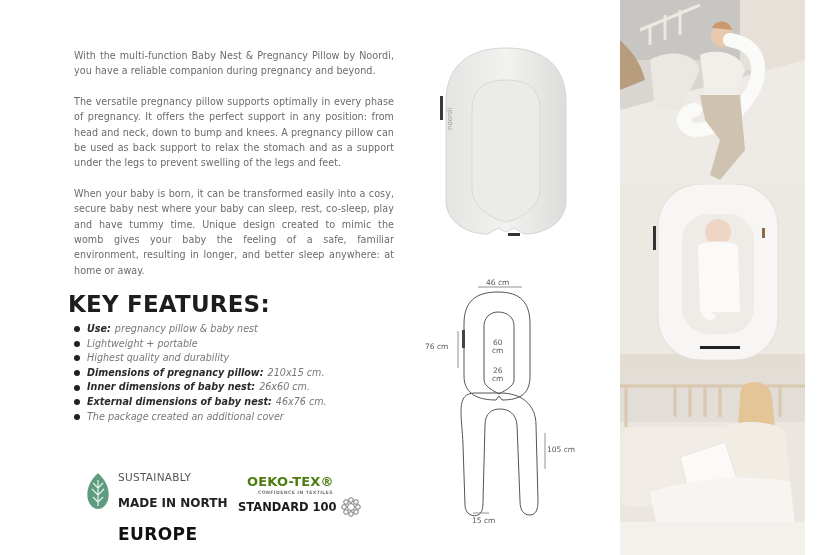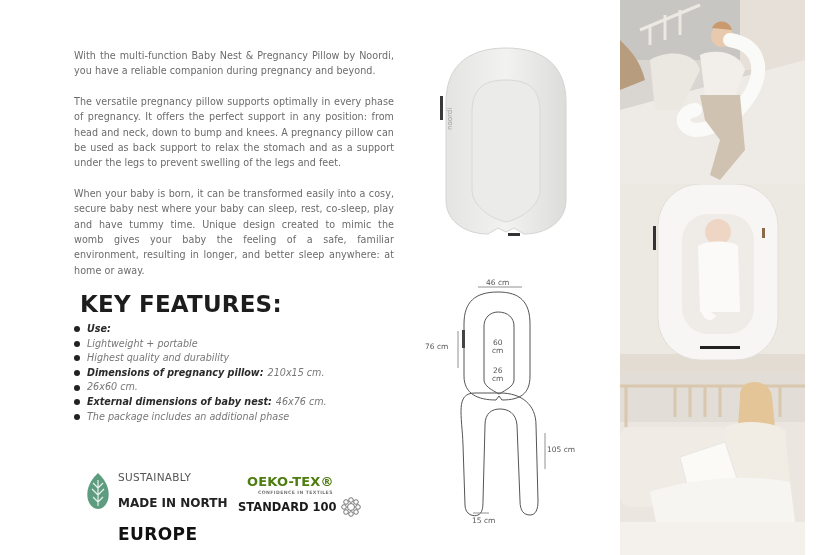--- a/index.html
+++ b/index.html
@@ -2,21 +2,21 @@
 <html><head>
 <meta charset="utf-8">
 <style>
   * { box-sizing: border-box; margin: 0; padding: 0; }
   html, body { width: 833px; height: 555px; background: #ffffff; overflow: hidden; }
   body { position: relative; font-family: "DejaVu Sans", sans-serif; color: #6a6a6a; }
 
   .text-col { position: absolute; left: 74px; top: 48px; width: 320px; }
   .para { font-size: 9.6px; line-height: 15.4px; text-align: justify; color: #6b6b6b; margin-bottom: 15px; letter-spacing: 0.05px; }
 
-  .kf-title { position: absolute; left: 80px; top: 291px; font-family: "DejaVu Sans", sans-serif; font-weight: bold; font-size: 23px; color: #1d1d1d; letter-spacing: 0.2px; }
+  .kf-title { position: absolute; left: 68px; top: 291px; font-family: "DejaVu Sans", sans-serif; font-weight: bold; font-size: 23px; color: #1d1d1d; letter-spacing: 0.2px; }
   .kf-list { position: absolute; left: 74px; top: 322px; list-style: none; font-style: italic; }
   .kf-item { display: flex; align-items: center; font-size: 9.6px; line-height: 14.6px; color: #777; white-space: nowrap; }
   .kf-bullet { width: 6px; height: 6px; border-radius: 50%; background: #222; margin-right: 7px; flex: none; }
   .kf-bold { font-weight: bold; color: #2a2a2a; margin-right: 4px; }
 
   .badge-eu { position: absolute; left: 86px; top: 472px; display: flex; align-items: flex-start; }
   .eu-text { margin-left: 8px; line-height: 1; }
   .eu-l1 { font-size: 10.5px; color: #555; letter-spacing: 0.3px; }
   .eu-l2 { font-size: 12px; font-weight: bold; color: #222; margin-top: 14px; }
   .eu-l3 { font-size: 17px; font-weight: bold; color: #111; margin-top: 17px; letter-spacing: 0.4px; }
@@ -42,46 +42,48 @@
   <p class="para">With the multi-function Baby Nest &amp; Pregnancy Pillow by Noordi, you have a reliable companion during pregnancy and beyond.</p>
   <p class="para">The versatile pregnancy pillow supports optimally in every phase of pregnancy. It offers the perfect support in any position: from head and neck, down to bump and knees. A pregnancy pillow can be used as back support to relax the stomach and as a support under the legs to prevent swelling of the legs and feet.</p>
   <p class="para">When your baby is born, it can be transformed easily into a cosy, secure baby nest where your baby can sleep, rest, co-sleep, play and have tummy time. Unique design created to mimic the womb gives your baby the feeling of a safe, familiar environment, resulting in longer, and better sleep anywhere: at home or away.</p>
 </div>
 
 <h2 class="kf-title">KEY FEATURES:</h2>
 <ul class="kf-list">
   <li class="kf-item">
       <span class="kf-bullet"></span>
       <span class="kf-bold">Use:</span>
+      <span>pregnancy pillow &amp; baby nest</span>
     </li>
   <li class="kf-item">
       <span class="kf-bullet"></span>
       <span>Lightweight + portable</span>
     </li>
   <li class="kf-item">
       <span class="kf-bullet"></span>
       <span>Highest quality and durability</span>
     </li>
   <li class="kf-item">
       <span class="kf-bullet"></span>
       <span class="kf-bold">Dimensions of pregnancy pillow:</span>
       <span>210x15 cm.</span>
     </li>
   <li class="kf-item">
       <span class="kf-bullet"></span>
+      <span class="kf-bold">Inner dimensions of baby nest:</span>
       <span>26x60 cm.</span>
     </li>
   <li class="kf-item">
       <span class="kf-bullet"></span>
       <span class="kf-bold">External dimensions of baby nest:</span>
       <span>46x76 cm.</span>
     </li>
   <li class="kf-item">
       <span class="kf-bullet"></span>
-      <span>The package includes an additional phase</span>
+      <span>The package created an additional cover</span>
     </li>
 </ul>
 
 <div class="badge-eu">
   <svg width="24" height="38" viewBox="0 0 24 38">
     <path d="M12 1 C2 10 0 20 2 28 C4 34 8 37 12 37 C16 37 20 34 22 28 C24 20 22 10 12 1 Z" fill="#5e9c80"></path>
     <path d="M12 8 L12 34 M12 16 L7 11 M12 16 L17 11 M12 23 L6 17 M12 23 L18 17 M12 30 L7 25 M12 30 L17 25" stroke="#e8f1ec" stroke-width="1.2" fill="none"></path>
   </svg>
   <div class="eu-text">
     <div class="eu-l1">SUSTAINABLY</div>

